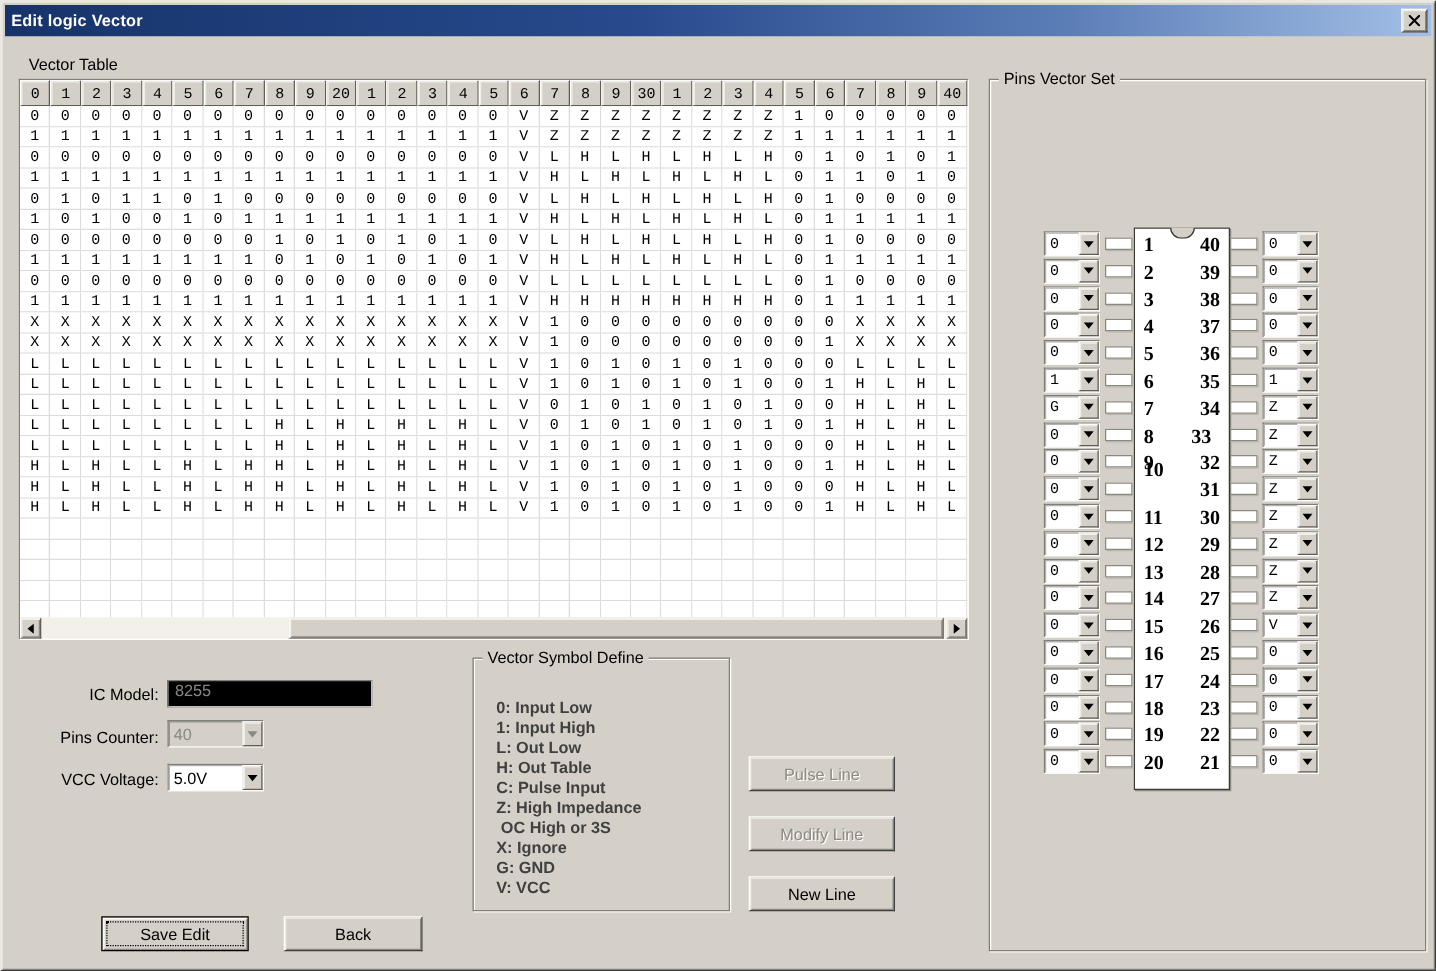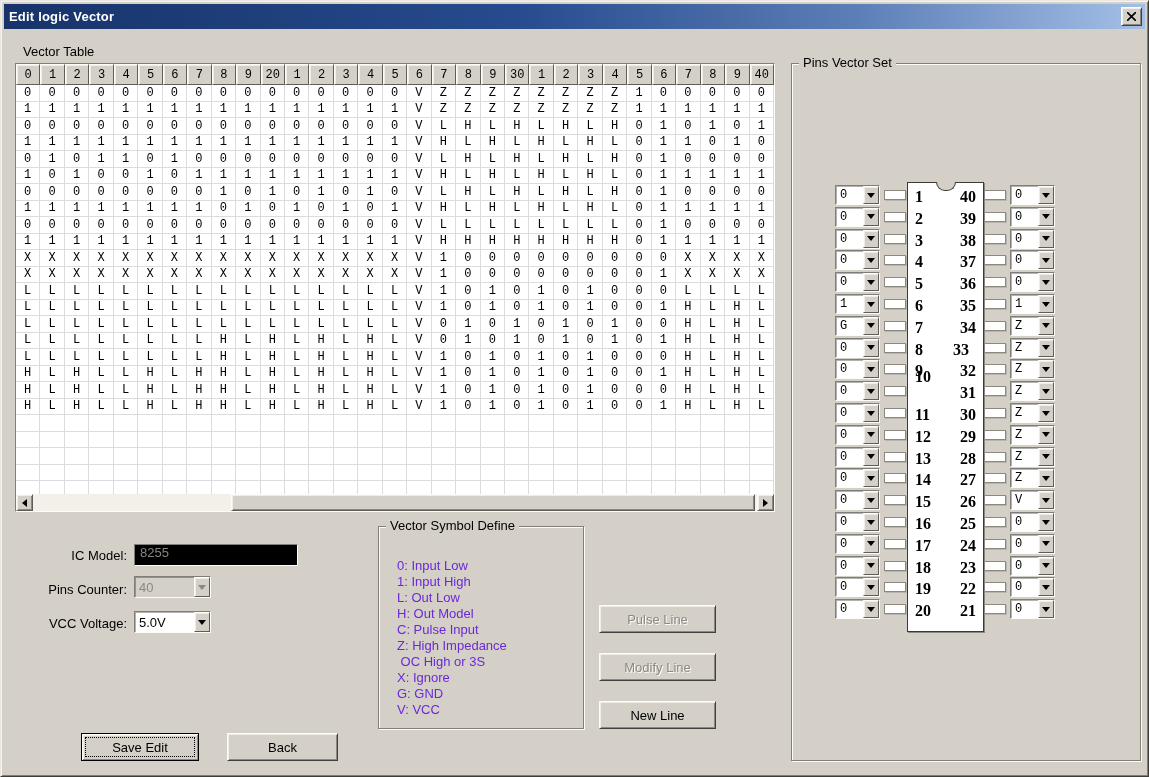--- a/index.html
+++ b/index.html
@@ -64,21 +64,21 @@
   .tri-down { width:0;height:0;border-left:4px solid transparent;border-right:4px solid transparent;border-top:5px solid #000; }
   .combo.gray { background:#d4d0c8; }
   .combo.gray .val { color:#8a887f; }
   .combo.gray .tri-down { border-top-color:#8a887f; }
 
   
   .groupbox { position:absolute; border:1px solid #827f78;
               box-shadow: inset 1px 1px 0 #fdfcf9, 1px 1px 0 #fdfcf9; }
   .groupbox > .gb-title { position:absolute; top:-9px; left:7px; background:#d4d0c8;
                           padding:0 4px; font-size:13px; color:#000; }
-  .legend-line { font-size:13px; color:#6d28d9; height:16px; white-space:pre; }
+  .legend-line { font-size:13px; color:#404040; height:16px; white-space:pre;font-weight:bold; }
 
   
   .btn { position:absolute; background:#d4d0c8; border:1px solid; border-color:#fdfcf9 #404040 #404040 #fdfcf9;
          box-shadow: inset 1px 1px 0 #efede7, inset -1px -1px 0 #8a887f;
          font:13px "Liberation Sans",sans-serif; color:#000;
          display:flex; align-items:center; justify-content:center; }
   .btn.disabled { color:#8d8a83; text-shadow:1px 1px 0 #fdfcf9; }
   .btn.default { border:1px solid #000; outline:1px dotted #000; outline-offset:-5px;
                  box-shadow: inset 1px 1px 0 #fdfcf9, inset -1px -1px 0 #8a887f, inset 2px 2px 0 #efede7; }
 
@@ -1001,21 +1001,21 @@
         <span class="tri-down"></span>
       </span>
   </div>
 
   <div class="groupbox" style="left:377px; top:525px; width:206px; height:203px;">
     <span class="gb-title">Vector Symbol Define</span>
     <div style="position:absolute; left:18px; top:31px;" id="legend-lines">
         <div class="legend-line">0: Input Low</div>
         <div class="legend-line">1: Input High</div>
         <div class="legend-line">L: Out Low</div>
-        <div class="legend-line">H: Out Model</div>
+        <div class="legend-line">H: Out Table</div>
         <div class="legend-line">C: Pulse Input</div>
         <div class="legend-line">Z: High Impedance</div>
         <div class="legend-line"> OC High or 3S</div>
         <div class="legend-line">X: Ignore</div>
         <div class="legend-line">G: GND</div>
         <div class="legend-line">V: VCC</div>
       </div>
   </div>
 
   <div class="btn disabled" style="left:598px; top:604px; width:117px; height:28px;">Pulse Line</div>

